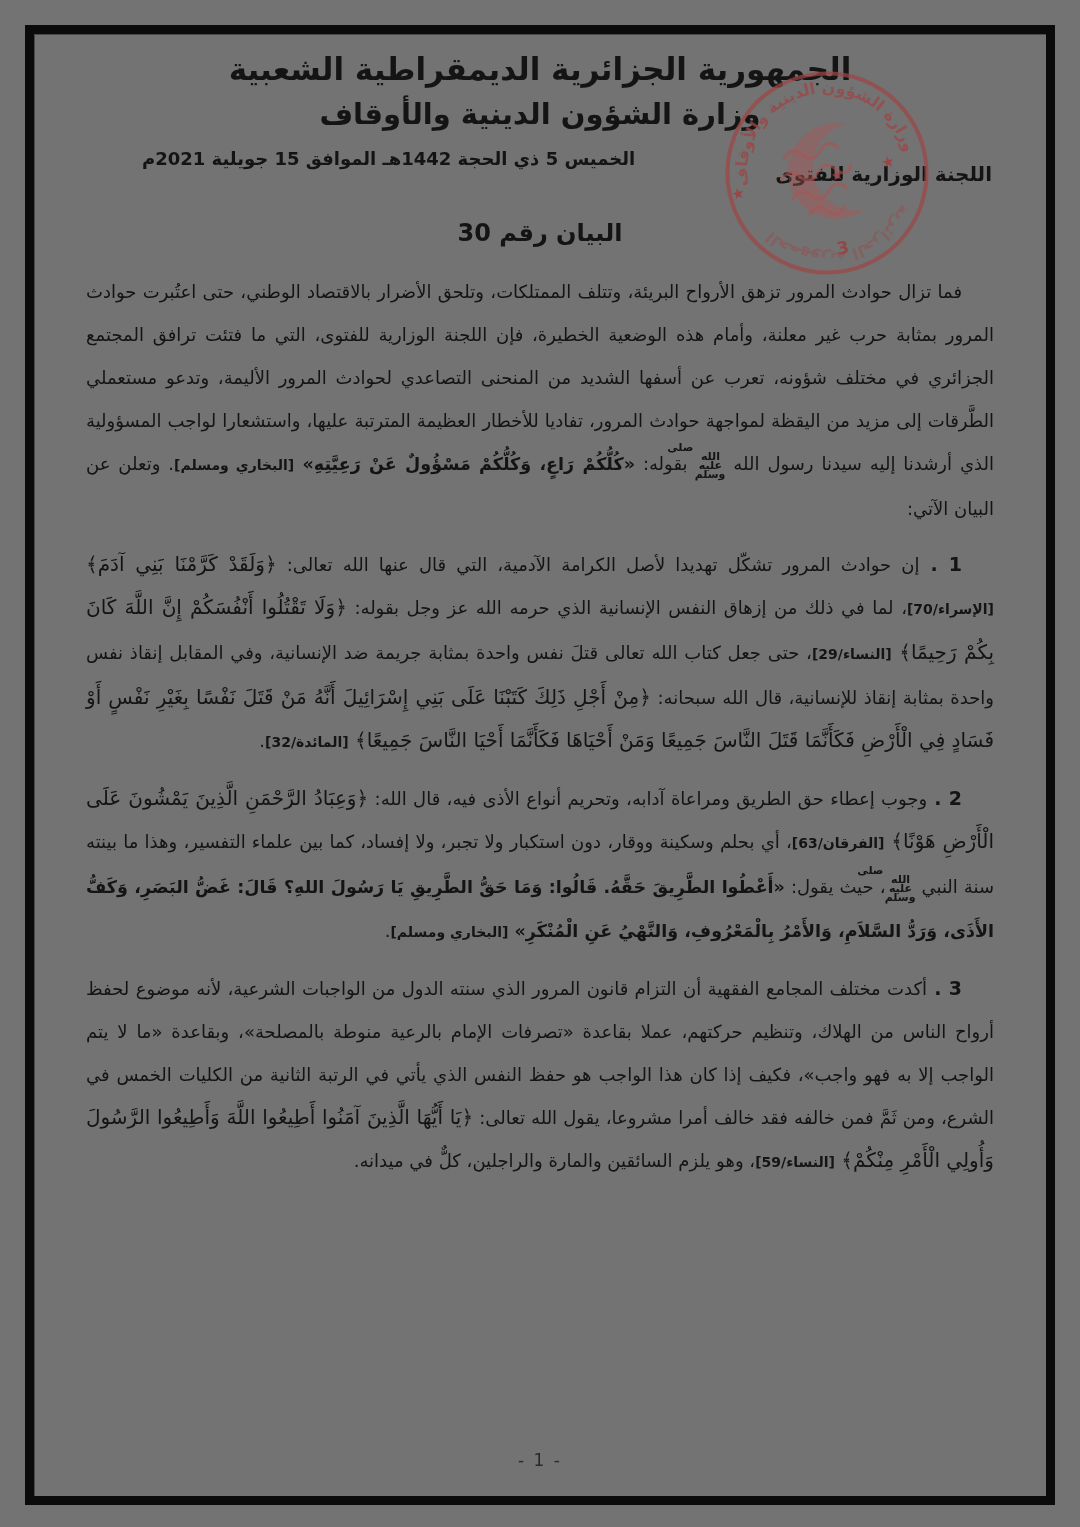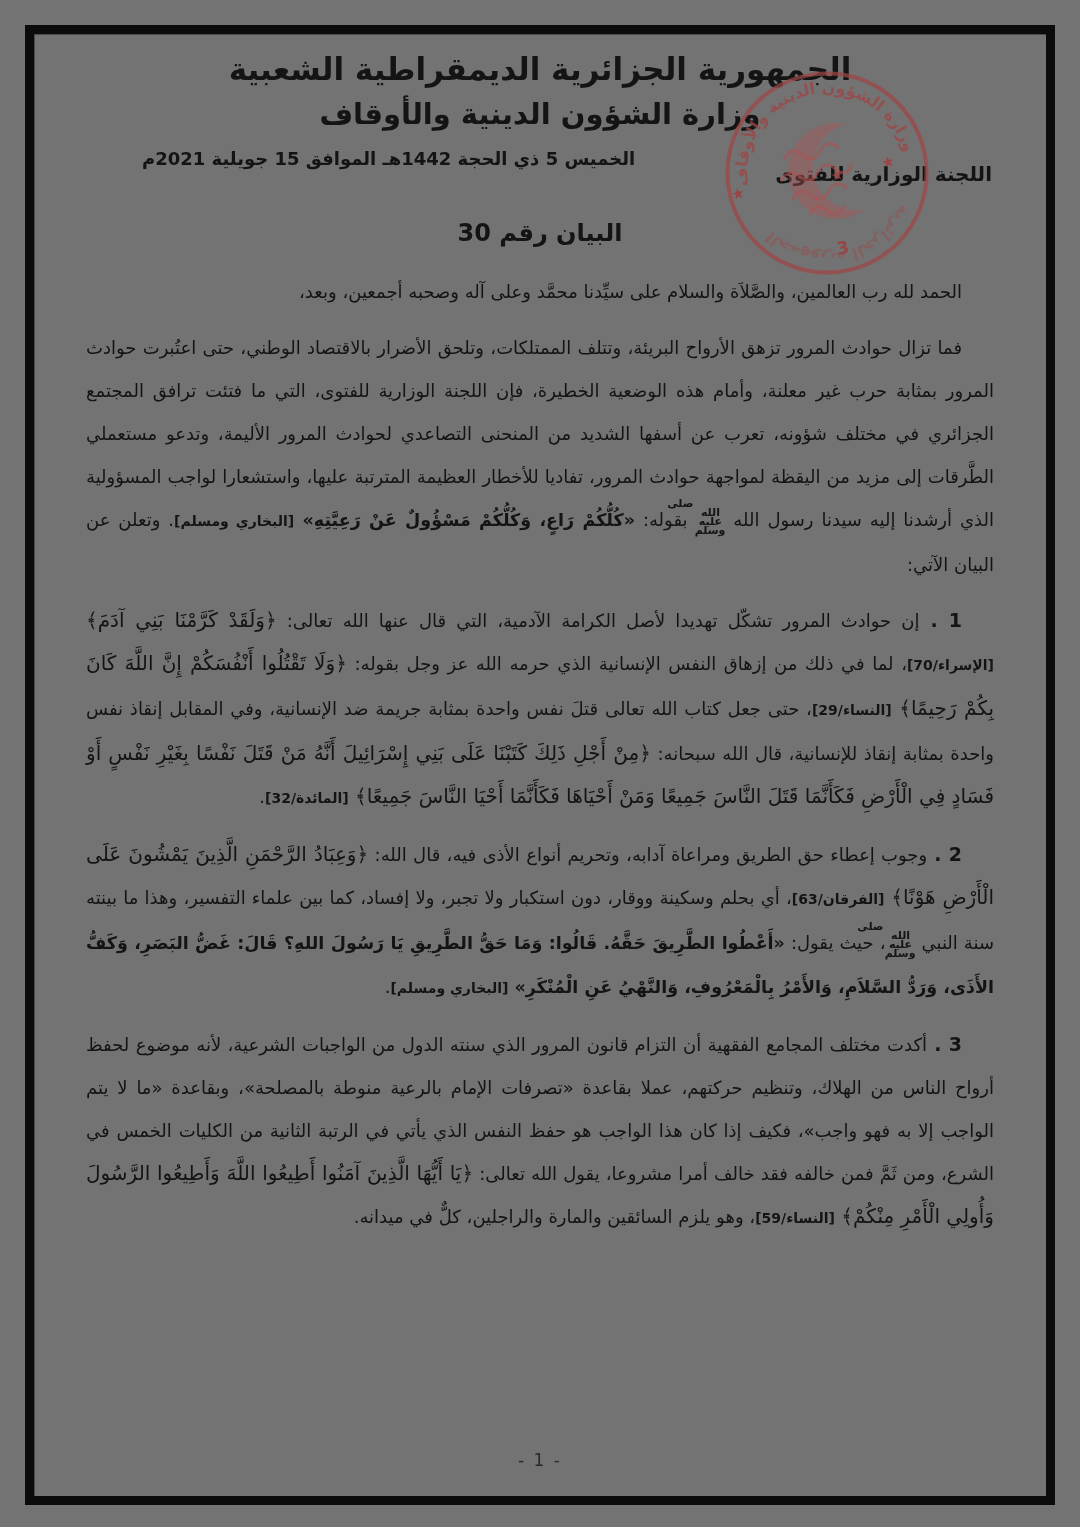--- a/index.html
+++ b/index.html
@@ -157,21 +157,20 @@
           <text x="118" y="112" font-size="13" fill="#a33c3c" opacity="0.8">★</text>
           <path class="stamp-squiggle" d="M 70 84 q 8 -10 16 0 t 16 0 t 16 0"></path>
           <path class="stamp-squiggle" d="M 64 102 q 8 -10 16 0 t 16 0 t 16 0 t 14 0"></path>
           <path class="stamp-squiggle" d="M 70 120 q 8 -10 16 0 t 16 0 t 16 0"></path>
           <path class="stamp-squiggle" d="M 82 136 q 8 -9 15 0 t 15 0"></path>
           <text x="104" y="176" text-anchor="middle" class="stamp-num">3</text>
         </g>
       </svg>
 
       <main class="body-text">
-        <p class="opening"><span class="run run-plain">الحمد لله رب العالمين، والصَّلاَة والسلام على سيِّدنا محمَّد وعلى آله وصحبه أجمعين، وبعد،</span></p>
         <p><span class="run run-plain">فما تزال حوادث المرور تزهق الأرواح البريئة، وتتلف الممتلكات، وتلحق الأضرار بالاقتصاد الوطني، حتى اعتُبرت حوادث المرور بمثابة حرب غير معلنة، وأمام هذه الوضعية الخطيرة، فإن اللجنة الوزارية للفتوى، التي ما فتئت ترافق المجتمع الجزائري في مختلف شؤونه، تعرب عن أسفها الشديد من المنحنى التصاعدي لحوادث المرور الأليمة، وتدعو مستعملي الطَّرقات إلى مزيد من اليقظة لمواجهة حوادث المرور، تفاديا للأخطار العظيمة المترتبة عليها، واستشعارا لواجب المسؤولية الذي أرشدنا إليه سيدنا رسول الله </span><span class="run run-saw">صلى الله عليه وسلم</span><span class="run run-plain"> بقوله: </span><span class="run run-hadith">«كُلُّكُمْ رَاعٍ، وَكُلُّكُمْ مَسْؤُولٌ عَنْ رَعِيَّتِهِ» </span><span class="run run-ref">[البخاري ومسلم]</span><span class="run run-plain">. وتعلن عن البيان الآتي:</span></p>
         <p><span class="run run-num">1 . </span><span class="run run-plain">إن حوادث المرور تشكّل تهديدا لأصل الكرامة الآدمية، التي قال عنها الله تعالى: </span><span class="run run-quran">﴿وَلَقَدْ كَرَّمْنَا بَنِي آدَمَ﴾ </span><span class="run run-ref">[الإسراء/70]</span><span class="run run-plain">، لما في ذلك من إزهاق النفس الإنسانية الذي حرمه الله عز وجل بقوله: </span><span class="run run-quran">﴿وَلَا تَقْتُلُوا أَنْفُسَكُمْ إِنَّ اللَّهَ كَانَ بِكُمْ رَحِيمًا﴾ </span><span class="run run-ref">[النساء/29]</span><span class="run run-plain">، حتى جعل كتاب الله تعالى قتلَ نفس واحدة بمثابة جريمة ضد الإنسانية، وفي المقابل إنقاذ نفس واحدة بمثابة إنقاذ للإنسانية، قال الله سبحانه: </span><span class="run run-quran">﴿مِنْ أَجْلِ ذَلِكَ كَتَبْنَا عَلَى بَنِي إِسْرَائِيلَ أَنَّهُ مَنْ قَتَلَ نَفْسًا بِغَيْرِ نَفْسٍ أَوْ فَسَادٍ فِي الْأَرْضِ فَكَأَنَّمَا قَتَلَ النَّاسَ جَمِيعًا وَمَنْ أَحْيَاهَا فَكَأَنَّمَا أَحْيَا النَّاسَ جَمِيعًا﴾ </span><span class="run run-ref">[المائدة/32]</span><span class="run run-plain">.</span></p>
         <p><span class="run run-num">2 . </span><span class="run run-plain">وجوب إعطاء حق الطريق ومراعاة آدابه، وتحريم أنواع الأذى فيه، قال الله: </span><span class="run run-quran">﴿وَعِبَادُ الرَّحْمَنِ الَّذِينَ يَمْشُونَ عَلَى الْأَرْضِ هَوْنًا﴾ </span><span class="run run-ref">[الفرقان/63]</span><span class="run run-plain">، أي بحلم وسكينة ووقار، دون استكبار ولا تجبر، ولا إفساد، كما بين علماء التفسير، وهذا ما بينته سنة النبي </span><span class="run run-saw">صلى الله عليه وسلم</span><span class="run run-plain">، حيث يقول: </span><span class="run run-hadith">«أَعْطُوا الطَّرِيقَ حَقَّهُ. قَالُوا: وَمَا حَقُّ الطَّرِيقِ يَا رَسُولَ اللهِ؟ قَالَ: غَضُّ البَصَرِ، وَكَفُّ الأَذَى، وَرَدُّ السَّلاَمِ، وَالأَمْرُ بِالْمَعْرُوفِ، وَالنَّهْيُ عَنِ الْمُنْكَرِ» </span><span class="run run-ref">[البخاري ومسلم]</span><span class="run run-plain">.</span></p>
         <p><span class="run run-num">3 . </span><span class="run run-plain">أكدت مختلف المجامع الفقهية أن التزام قانون المرور الذي سنته الدول من الواجبات الشرعية، لأنه موضوع لحفظ أرواح الناس من الهلاك، وتنظيم حركتهم، عملا بقاعدة «تصرفات الإمام بالرعية منوطة بالمصلحة»، وبقاعدة «ما لا يتم الواجب إلا به فهو واجب»، فكيف إذا كان هذا الواجب هو حفظ النفس الذي يأتي في الرتبة الثانية من الكليات الخمس في الشرع، ومن ثَمَّ فمن خالفه فقد خالف أمرا مشروعا، يقول الله تعالى: </span><span class="run run-quran">﴿يَا أَيُّهَا الَّذِينَ آمَنُوا أَطِيعُوا اللَّهَ وَأَطِيعُوا الرَّسُولَ وَأُولِي الْأَمْرِ مِنْكُمْ﴾ </span><span class="run run-ref">[النساء/59]</span><span class="run run-plain">، وهو يلزم السائقين والمارة والراجلين، كلٌّ في ميدانه.</span></p>
       </main>
 
       <div class="page-number">- 1 -</div>
 
     </div>
   </div>

